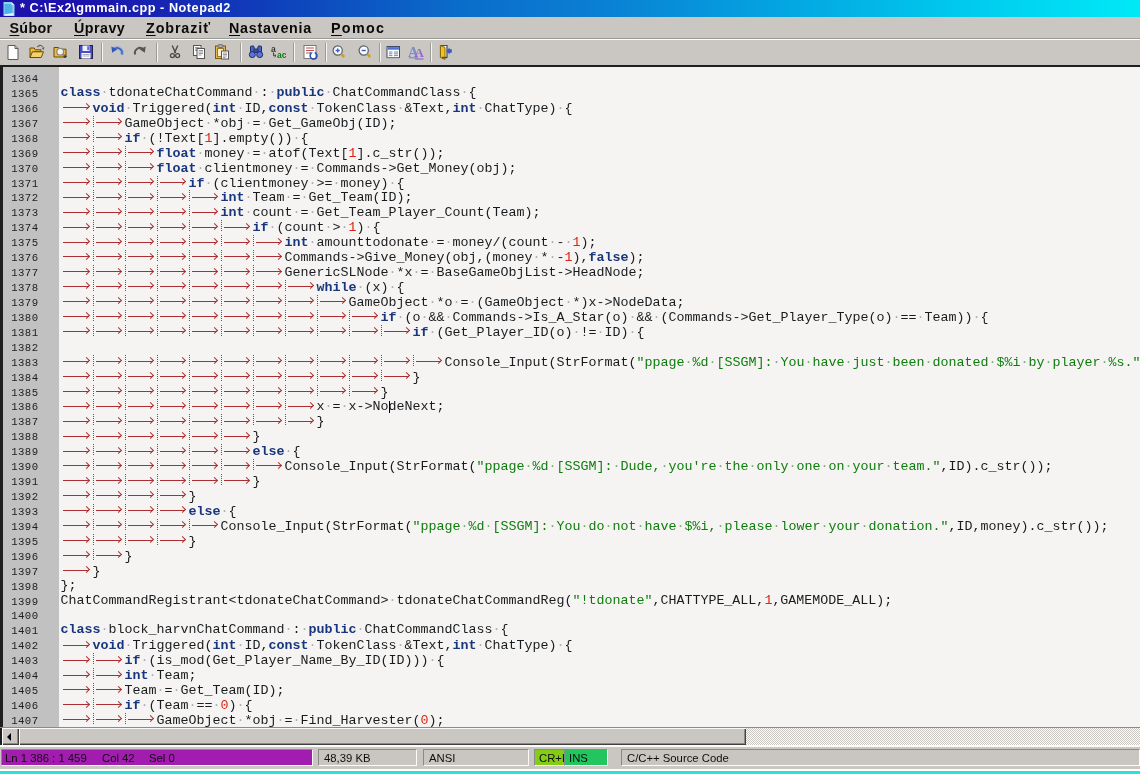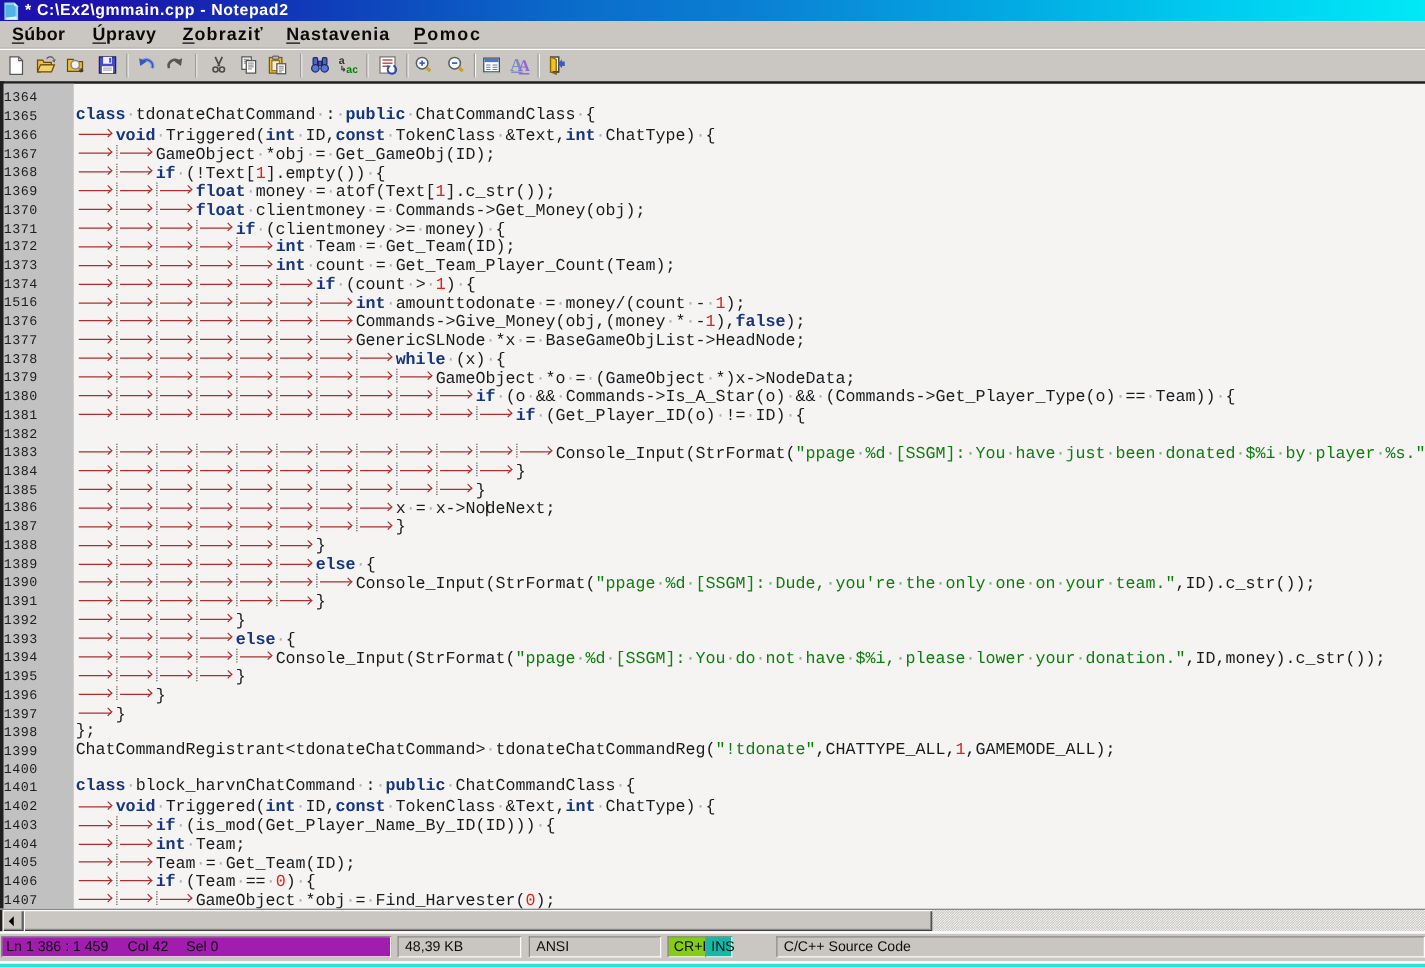--- a/index.html
+++ b/index.html
@@ -10,21 +10,21 @@
 #mb span{position:absolute;top:2.5px;font-size:14.3px;font-weight:bold;color:#0a0a0a}
 #mb u{text-decoration-thickness:1px;text-underline-offset:2px}
 #mline{position:absolute;left:0;top:38px;width:1140px;height:1px;background:#999}
 #tb{position:absolute;left:0;top:39px;width:1140px;height:26px;background:#cac7c2;border-top:1px solid #fdfdfd}
 #tb svg{position:absolute;top:4px}
 #tb .sep{position:absolute;top:2.5px;width:1px;height:19px;background:#9b9b9b;border-right:1px solid #f5f5f5}
 #edtop{position:absolute;left:0;top:65px;width:1140px;height:2px;background:#1f1f1f}
 #edleft{position:absolute;left:0;top:65px;width:3px;height:662px;background:#1f1f1f}
 #mg{position:absolute;left:3px;top:67px;width:55.6px;height:660px;background:#c1c1c1}
 .r{position:absolute;left:0;width:1140px;height:14.93px;line-height:14.93px;font-family:"Liberation Mono",monospace;font-size:13.333px;white-space:nowrap}
-.no{position:absolute;left:3px;top:0;width:35.5px;font-size:10.7px;color:#1e1e1e;letter-spacing:.4px;padding-top:1px}
+.no{position:absolute;left:3px;top:0;width:35.5px;text-align:right;font-size:10.7px;color:#1e1e1e;letter-spacing:.4px;padding-top:1px}
 .cl{position:absolute;left:60.5px;top:0;color:#191c1f}
 .k{color:#17367e;font-weight:bold}
 .n{color:#dd2414}
 .s{color:#0e7d0e}
 i.d{color:#a7aeb9;font-style:normal}
 i.ds{color:#79ad79;font-style:normal}
 .t{display:inline-block;width:32px;height:11px;position:relative;box-sizing:border-box}
 .t+.t{border-left:1px dotted #5a5a5a}
 .t::before{content:"";position:absolute;left:2px;right:3.2px;bottom:3.7px;height:1px;background:#ab2f31}
 .t::after{content:"";position:absolute;right:3.4px;bottom:2.55px;width:4px;height:4px;border:solid #ab2f31;border-width:1.1px 1.1px 0 0;transform:rotate(45deg)}
@@ -194,21 +194,21 @@
     </div>
 <div class="r" style="top:205.37px">
       <span class="no">1373</span>
       <span class="cl"><b class="t"></b><b class="t"></b><b class="t"></b><b class="t"></b><b class="t"></b><span class="k">int</span><i class="d">·</i>count<i class="d">·</i>=<i class="d">·</i>Get_Team_Player_Count(Team);</span>
     </div>
 <div class="r" style="top:220.30px">
       <span class="no">1374</span>
       <span class="cl"><b class="t"></b><b class="t"></b><b class="t"></b><b class="t"></b><b class="t"></b><b class="t"></b><span class="k">if</span><i class="d">·</i>(count<i class="d">·</i>&gt;<i class="d">·</i><span class="n">1</span>)<i class="d">·</i>{</span>
     </div>
 <div class="r" style="top:235.23px">
-      <span class="no">1516</span>
+      <span class="no">1375</span>
       <span class="cl"><b class="t"></b><b class="t"></b><b class="t"></b><b class="t"></b><b class="t"></b><b class="t"></b><b class="t"></b><span class="k">int</span><i class="d">·</i>amounttodonate<i class="d">·</i>=<i class="d">·</i>money/(count<i class="d">·</i>-<i class="d">·</i><span class="n">1</span>);</span>
     </div>
 <div class="r" style="top:250.16px">
       <span class="no">1376</span>
       <span class="cl"><b class="t"></b><b class="t"></b><b class="t"></b><b class="t"></b><b class="t"></b><b class="t"></b><b class="t"></b>Commands-&gt;Give_Money(obj,(money<i class="d">·</i>*<i class="d">·</i>-<span class="n">1</span>),<span class="k">false</span>);</span>
     </div>
 <div class="r" style="top:265.09px">
       <span class="no">1377</span>
       <span class="cl"><b class="t"></b><b class="t"></b><b class="t"></b><b class="t"></b><b class="t"></b><b class="t"></b><b class="t"></b>GenericSLNode<i class="d">·</i>*x<i class="d">·</i>=<i class="d">·</i>BaseGameObjList-&gt;HeadNode;</span>
     </div>
@@ -349,21 +349,21 @@
       </div>
 <div style="position:absolute;left:318px;top:2px;width:99px;height:17px;border:1px solid;border-color:#8a8a8a #fcfcfc #fcfcfc #8a8a8a;box-sizing:border-box;background:#c9c6c1">
         <span style="position:absolute;left:5px;top:1.5px">48,39 KB</span>
       </div>
 <div style="position:absolute;left:423px;top:2px;width:106px;height:17px;border:1px solid;border-color:#8a8a8a #fcfcfc #fcfcfc #8a8a8a;box-sizing:border-box;background:#c9c6c1">
         <span style="position:absolute;left:5px;top:1.5px">ANSI</span>
       </div>
 <div style="position:absolute;left:534px;top:2px;width:47px;height:17px;border:1px solid;border-color:#8a8a8a #fcfcfc #fcfcfc #8a8a8a;box-sizing:border-box;background:#84cc16">
         <span style="position:absolute;left:4px;top:1.5px">CR+LF</span>
       </div>
-<div style="position:absolute;left:564px;top:2px;width:22px;height:17px;border:1px solid;border-color:#8a8a8a #fcfcfc #fcfcfc #8a8a8a;box-sizing:border-box;background:#14b8a6">
+<div style="position:absolute;left:564px;top:2px;width:44px;height:17px;border:1px solid;border-color:#8a8a8a #fcfcfc #fcfcfc #8a8a8a;box-sizing:border-box;background:#22c55e">
         <span style="position:absolute;left:4px;top:1.5px">INS</span>
       </div>
 <div style="position:absolute;left:621px;top:2px;width:519px;height:17px;border:1px solid;border-color:#8a8a8a #fcfcfc #fcfcfc #8a8a8a;box-sizing:border-box;background:#c9c6c1">
         <span style="position:absolute;left:5px;top:1.5px">C/C++ Source Code</span>
       </div>
 </div>
 <div style="position:absolute;left:0;top:769px;width:1140px;height:2px;background:#fdfdfd"></div>
 <div style="position:absolute;left:0;top:771px;width:1140px;height:3px;background:#2ee0da"></div>
 </div>
 

